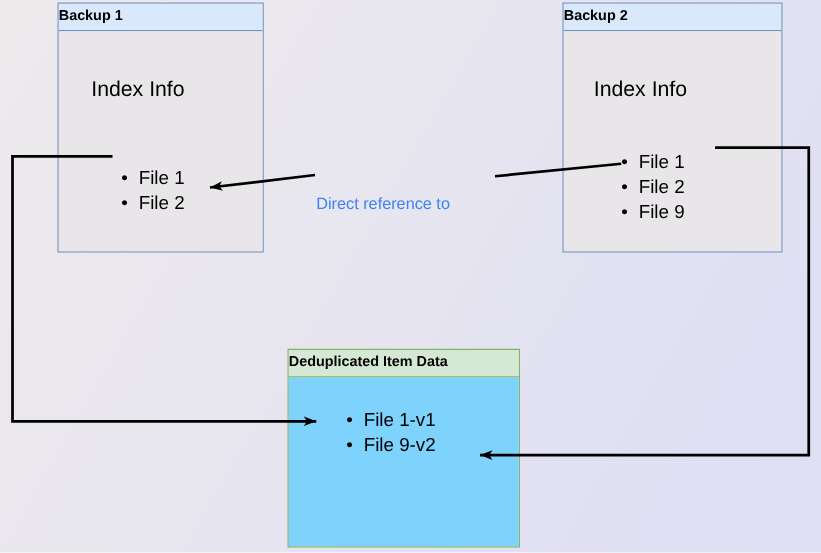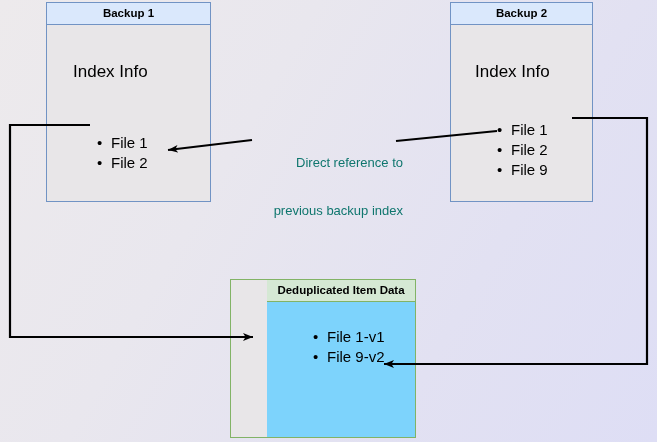--- a/index.html
+++ b/index.html
@@ -22,21 +22,20 @@
   .dbox {
     position: absolute;
     box-sizing: border-box;
     background: #e8e6e8;
   }
   .dbox .hdr {
     box-sizing: border-box;
     width: 100%;
     height: 22px;
     line-height: 20px;
-    text-align: center;
     font-size: 11.5px;
     font-weight: bold;
     color: #000;
   }
   .dbox .body {
     position: relative;
     width: 100%;
     height: calc(100% - 22px);
     box-sizing: border-box;
   }
@@ -47,21 +46,20 @@
   .box-blue .hdr {
     background: #dae8fc;
     border-bottom: 1.5px solid #7193c4;
   }
   .box-blue .body {
     background: #e8e6e8;
   }
   
   .box-green {
     border: 1.5px solid #82b366;
-    padding-left: 36px;
   }
   .box-green .hdr {
     background: #d5e8d4;
     border-bottom: 1.5px solid #82b366;
   }
   .box-green .body {
     background: #7dd3fc;
   }
 
   .section-title {
@@ -89,22 +87,22 @@
     position: absolute;
     left: 0;
     top: 0;
     font-size: 15px;
     line-height: 20px;
   }
   .note {
     position: absolute;
     font-size: 13px;
     line-height: 16px;
-    color: #0f766e;
-    text-align: right;
+    color: #3b82f6;
+    text-align: left;
     white-space: pre;
   }
   svg.overlay {
     position: absolute;
     left: 0;
     top: 0;
     width: 657px;
     height: 442px;
     pointer-events: none;
   }
@@ -118,21 +116,21 @@
     <div class="hdr">Backup 1</div>
     <div class="body">
       <div class="section-title" style="left:26px; top:37px;">Index Info</div>
       <ul class="filelist" style="left:50px; top:108px;">
         <li>File 1</li>
         <li>File 2</li>
       </ul>
     </div>
   </div>
 
-  <div class="dbox box-blue" style="left:450px; top:2px; width:143px; height:200px;">
+  <div class="dbox box-blue" style="left:450px; top:2px; width:176px; height:200px;">
     <div class="hdr">Backup 2</div>
     <div class="body">
       <div class="section-title" style="left:24px; top:37px;">Index Info</div>
       <ul class="filelist" style="left:46px; top:95px;">
         <li>File 1</li>
         <li>File 2</li>
         <li>File 9</li>
       </ul>
     </div>
   </div>
@@ -142,21 +140,20 @@
     <div class="body">
       <ul class="filelist" style="left:46px; top:25px;">
         <li>File 1-v1</li>
         <li>File 9-v2</li>
       </ul>
     </div>
   </div>
 
   <div class="note" style="left:253px; top:123px; width:150px;">
     <div>Direct reference to</div>
-    <div>previous backup index</div>
   </div>
 
   <svg class="overlay" viewBox="0 0 657 442">
     <defs>
       <marker id="arrowEnd" markerWidth="11" markerHeight="9" refX="10" refY="4.5" orient="auto" markerUnits="userSpaceOnUse">
         <path d="M0,0.6 L10,4.5 L0,8.4 L2.6,4.5 Z" fill="#000"></path>
       </marker>
     </defs>
 
     <path d="M90,125 L10,125 L10,337 L253,337" fill="none" stroke="#000" stroke-width="2.2" marker-end="url(#arrowEnd)"></path>

